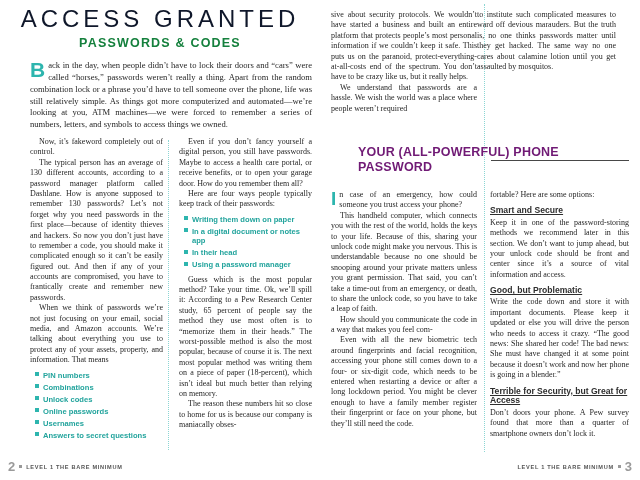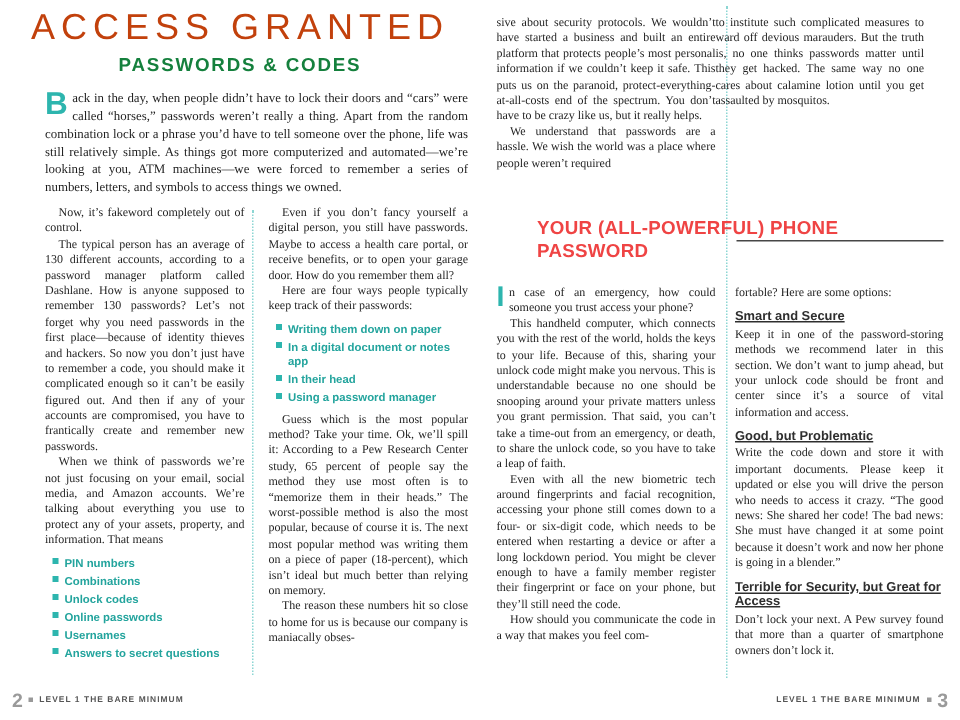--- a/index.html
+++ b/index.html
@@ -8,21 +8,21 @@
     font-family:"Liberation Serif", serif; color:#1f1f1f; overflow:hidden;
     margin:0 auto;
   }
   .page { position:absolute; top:0; width:320px; height:480px; overflow:hidden; }
   .lp { left:0; } .rp { left:320px; }
 
   
   .lp-title {
     position:absolute; top:5px; left:0; width:320px; text-align:center;
     font-family:"Liberation Sans", sans-serif; font-weight:400;
-    font-size:24px; letter-spacing:4px; color:#c2410c; white-space:nowrap;
+    font-size:24px; letter-spacing:4px; color:#0f172a; white-space:nowrap;
   }
   .lp-subtitle {
     position:absolute; top:36px; left:0; width:320px; text-align:center;
     font-family:"Liberation Sans", sans-serif; font-weight:700;
     font-size:12.5px; letter-spacing:1.2px; color:#15803d;
   }
   .lp-intro {
     position:absolute; left:30px; top:60px; width:282px;
     font-size:8.6px; line-height:1.38; text-align:justify;
   }
@@ -53,21 +53,21 @@
 
   
   .rp-div { left:164px; top:4px; height:448px; }
   .rp-top { position:absolute; left:11px; top:10px; width:298px; display:flex; gap:0; }
   .rp-bottom { position:absolute; left:11px; top:190px; width:298px; height:260px; display:flex; gap:13px; overflow:hidden; }
   .rc1 { width:146px; } .rc2 { width:139px; }
 
   .rp-heading {
     position:absolute; left:38px; top:145px; width:271px;
     font-family:"Liberation Sans", sans-serif; font-weight:700;
-    font-size:12.5px; line-height:1.2; color:#ef4444; letter-spacing:0.2px;
+    font-size:12.5px; line-height:1.2; color:#701a75; letter-spacing:0.2px;
   }
   .h2row { display:flex; }
   .h2rule { margin-left:auto; width:138px; border-top:1.4px solid #474747; height:0; }
 
   .opt-h {
     font-family:"Liberation Sans", sans-serif; font-weight:700;
     font-size:8.6px; line-height:1.15; color:#2e2e2e; margin:6px 0 1.5px;text-decoration:underline;
   }
 </style>
 </head>
@@ -168,31 +168,31 @@
       <div class="h2row">
         <span>PASSWORD</span>
         <span class="h2rule"></span>
       </div>
     </div>
 
     <div class="rp-bottom">
       <div class="rc1">
         <p class="bp"><span class="dropcap dc-i">I</span><span>n case of an emergency, how could someone you trust access your phone?</span></p>
         <p class="bp ind">This handheld computer, which connects you with the rest of the world, holds the keys to your life. Because of this, sharing your unlock code might make you nervous. This is understandable because no one should be snooping around your private matters unless you grant permission. That said, you can’t take a time-out from an emergency, or death, to share the unlock code, so you have to take a leap of faith.</p>
+        <p class="bp ind">How should you communicate the code in a way that makes you feel com-</p>
         <p class="bp ind">Even with all the new biometric tech around fingerprints and facial recognition, accessing your phone still comes down to a four- or six-digit code, which needs to be entered when restarting a device or after a long lockdown period. You might be clever enough to have a family member register their fingerprint or face on your phone, but they’ll still need the code.</p>
-        <p class="bp ind">How should you communicate the code in a way that makes you feel com-</p>
       </div>
       <div class="rc2">
         <p class="bp">fortable? Here are some options:</p>
         <div class="opt-h">Smart and Secure</div>
         <p class="bp">Keep it in one of the password-storing methods we recommend later in this section. We don’t want to jump ahead, but your unlock code should be front and center since it’s a source of vital information and access.</p>
         <div class="opt-h">Good, but Problematic</div>
         <p class="bp">Write the code down and store it with important documents. Please keep it updated or else you will drive the person who needs to access it crazy. “The good news: She shared her code! The bad news: She must have changed it at some point because it doesn’t work and now her phone is going in a blender.”</p>
         <div class="opt-h">Terrible for Security, but Great for Access</div>
-        <p class="bp">Don’t lock your next. A Pew survey found that more than a quarter of smartphone owners don’t lock it.</p>
+        <p class="bp">Don’t doors your phone. A Pew survey found that more than a quarter of smartphone owners don’t lock it.</p>
       </div>
     </div>
 
     <div class="footer">
       <span class="foot-label">LEVEL 1 THE BARE MINIMUM</span>
       <span class="fsq"></span>
       <span class="pagenum">3</span>
     </div>
   </div>
 

